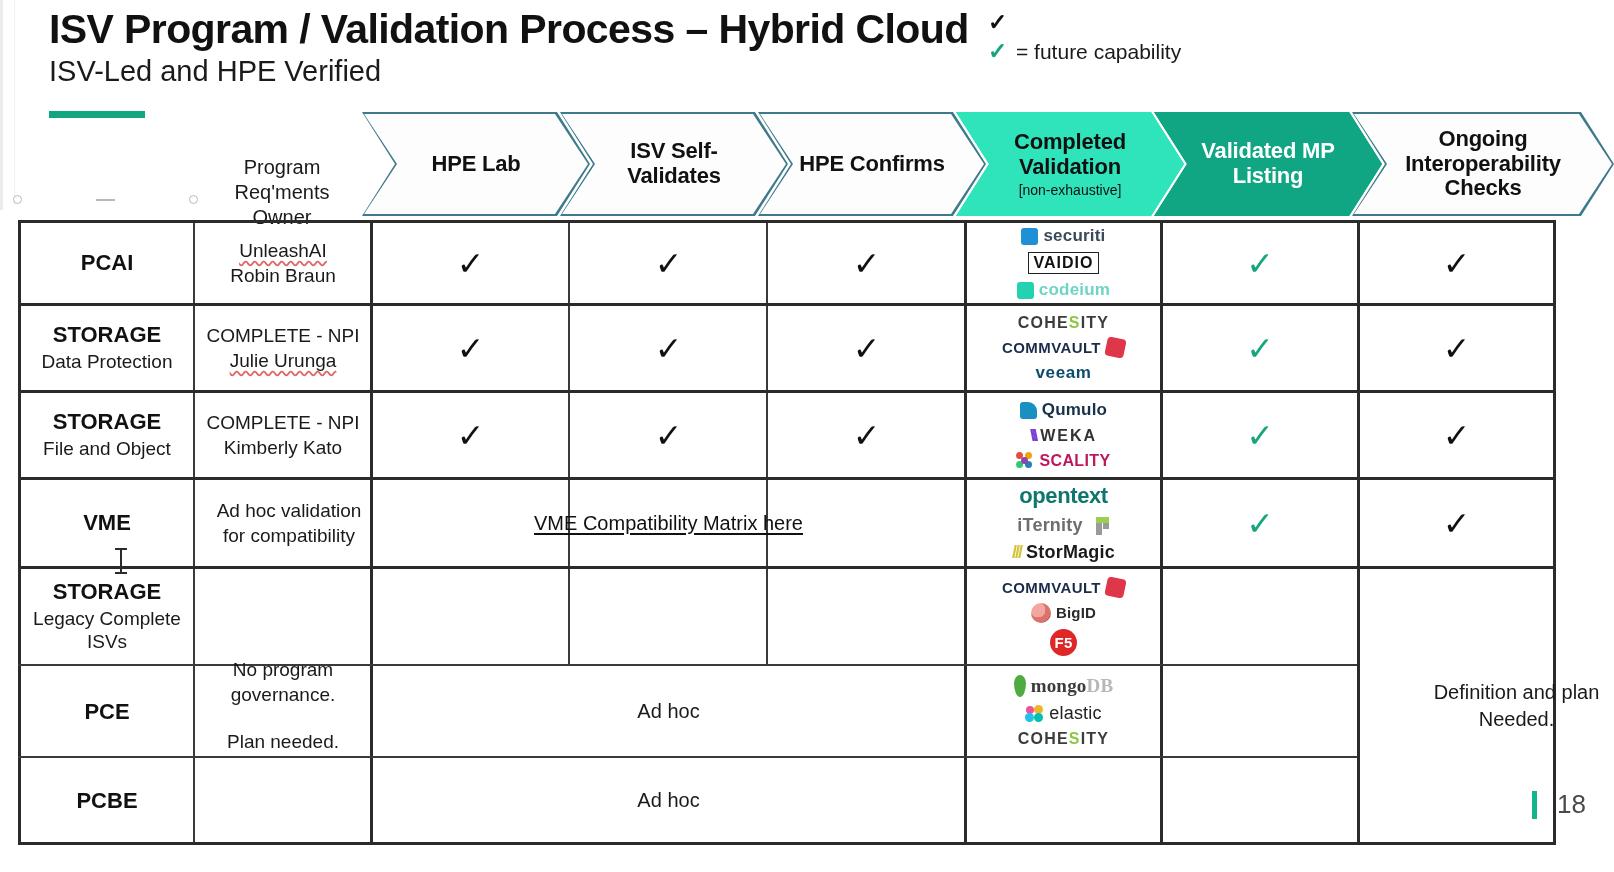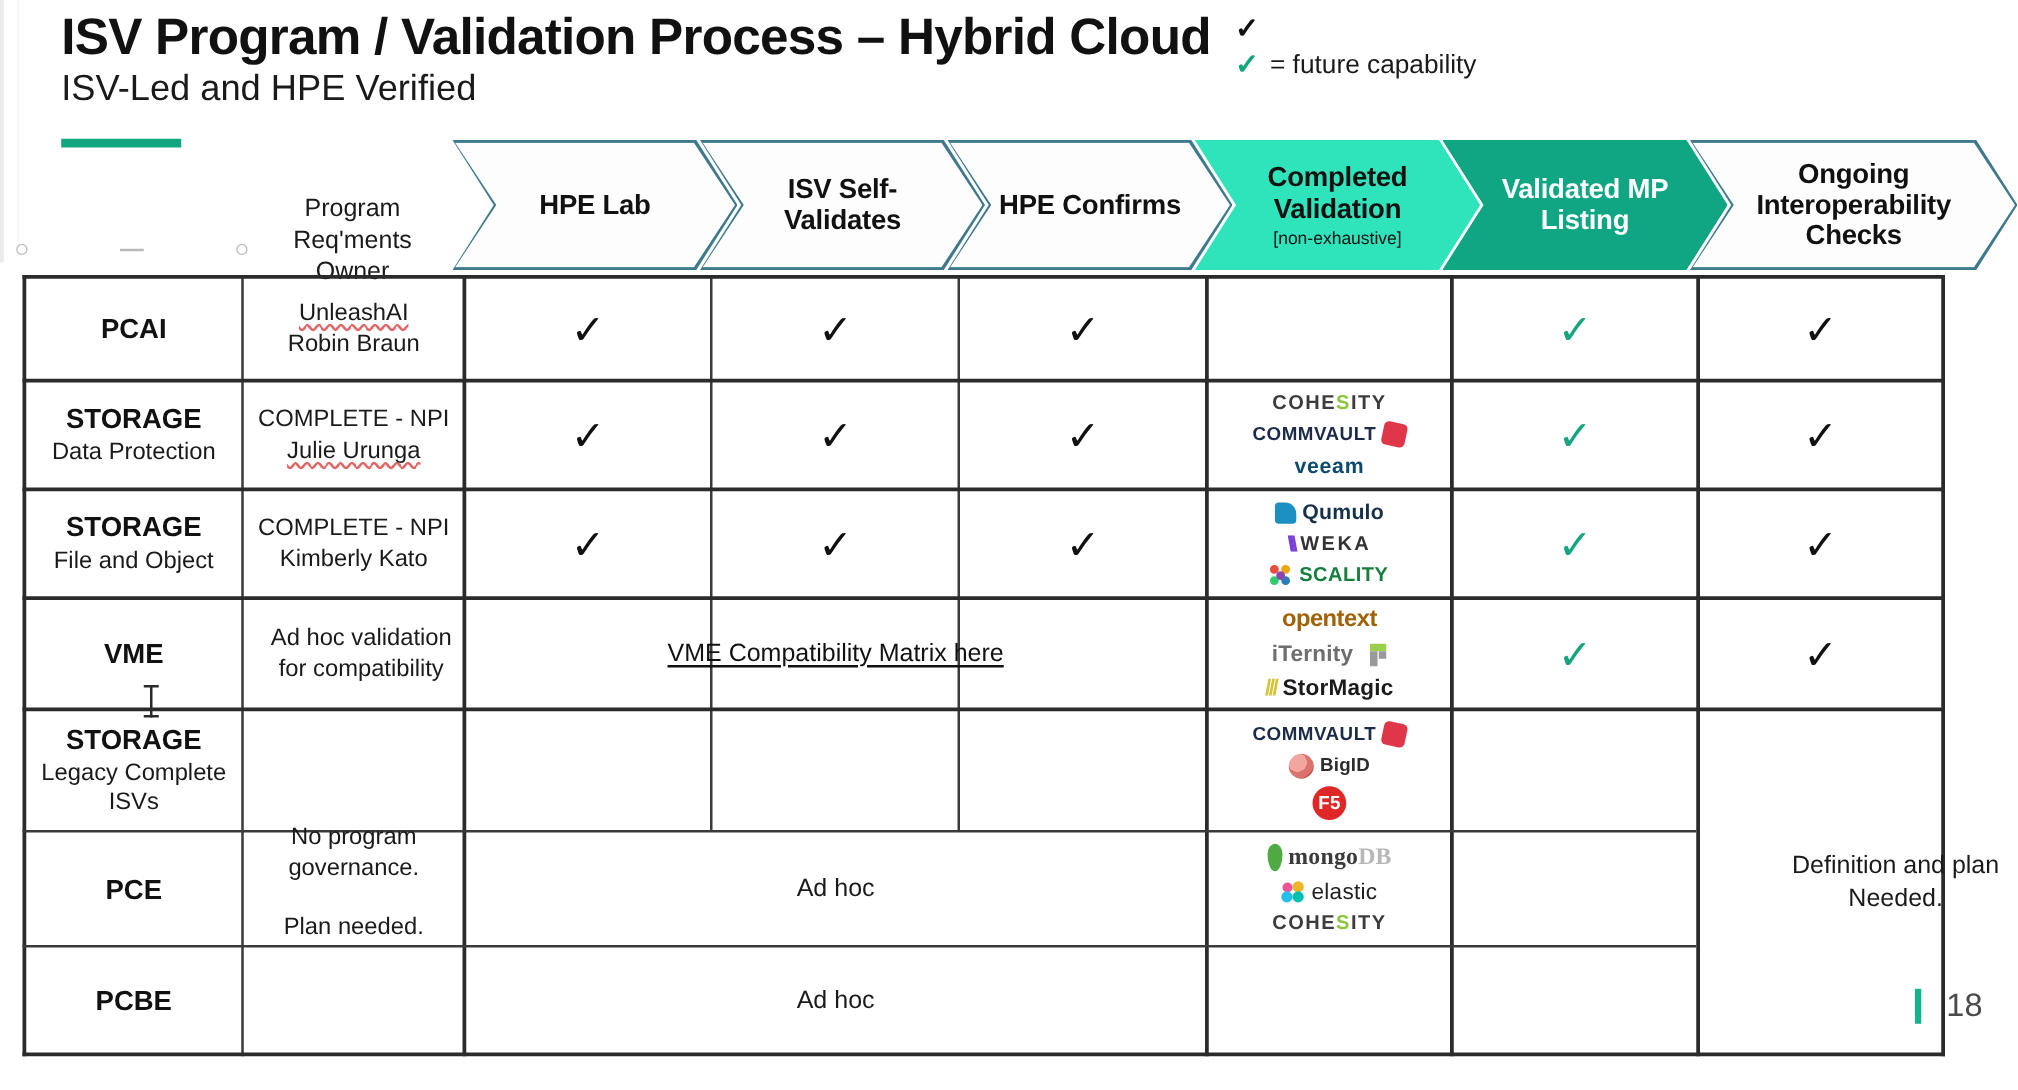--- a/index.html
+++ b/index.html
@@ -95,22 +95,22 @@
   .l-securiti .lg-txt{ color:#3b4a5a; font-weight:bold; font-size:17px; }
   .l-vaidio{ border:1.8px solid #222; padding:1px 5px; }
   .l-vaidio .lg-txt{ color:#111; font-size:16px; letter-spacing:1px; }
   .l-codeium .lg-txt{ color:#6fd4c4; font-size:17px; font-weight:600; }
   .l-cohesity .lg-txt{ color:#3c3c3c; font-size:16px; letter-spacing:1.2px; }
   .l-cohesity .hl{ color:#8cc63f; }
   .l-commvault .lg-txt{ color:#1c2b4a; font-size:15px; letter-spacing:0.4px; }
   .l-veeam .lg-txt{ color:#0c4a6e; font-size:17px; letter-spacing:0.6px; }
   .l-qumulo .lg-txt{ color:#17314a; font-size:17px; }
   .l-weka .lg-txt{ color:#333; font-size:16px; letter-spacing:2px; font-weight:600; }
-  .l-scality .lg-txt{ color:#15803d; font-size:16px; letter-spacing:0.4px; }
-  .l-opentext .lg-txt{ color:#a16207; font-size:19px; letter-spacing:-0.4px; }
+  .l-scality .lg-txt{ color:#be185d; font-size:16px; letter-spacing:0.4px; }
+  .l-opentext .lg-txt{ color:#0f766e; font-size:22px; letter-spacing:-0.4px; }
   .l-iternity .lg-txt{ color:#6e6e6e; font-size:18px; }
   .l-stormagic .lg-txt{ color:#1a1a1a; font-size:18px; }
   .l-stormagic .slash{ color:#d4c23a; font-weight:bold; font-size:18px; letter-spacing:-2px; }
   .l-bigid .lg-txt{ color:#2b2b2b; font-size:15px; }
   .l-f5 .lg-txt{ color:#fff; font-size:15px; }
   .l-mongo .lg-txt{ color:#3b3b3b; font-size:19px; font-family:"Liberation Serif", serif; }
   .l-mongo .pale{ color:#b7b7b7; }
   .l-elastic .lg-txt{ color:#222; font-size:18px; font-weight:normal; }
 
   .weka-mark{ color:#7b3fd6; font-size:17px; font-weight:bold; letter-spacing:-3px; }
@@ -250,20 +250,33 @@
   </div>
   <div class="cell" style="left:355px;top:3px;width:195px;height:80px;">
     <span class="chk black">✓</span>
   </div>
   <div class="cell" style="left:553px;top:3px;width:195px;height:80px;">
     <span class="chk black">✓</span>
   </div>
   <div class="cell" style="left:751px;top:3px;width:195px;height:80px;">
     <span class="chk black">✓</span>
   </div>
+  <div class="cell logos" style="left:949px;top:3px;width:193px;height:80px;">
+    <div class="logo l-securiti">
+      <span class="sq" style="background:#1f8fd6;"></span>
+      <span class="lg-txt">securiti</span>
+    </div>
+    <div class="logo l-vaidio">
+      <span class="lg-txt">VAIDIO</span>
+    </div>
+    <div class="logo l-codeium">
+      <span class="sq" style="background:#23d3b0;"></span>
+      <span class="lg-txt">codeium</span>
+    </div>
+  </div>
   <div class="cell" style="left:1145px;top:3px;width:194px;height:80px;">
     <span class="chk green">✓</span>
   </div>
   <div class="cell" style="left:1342px;top:3px;width:193px;height:80px;">
     <span class="chk black">✓</span>
   </div>
 
   <div class="cell" style="left:3px;top:86px;width:172px;height:84px;">
     <div class="row-title">STORAGE</div>
     <div class="row-sub">Data Protection</div>

